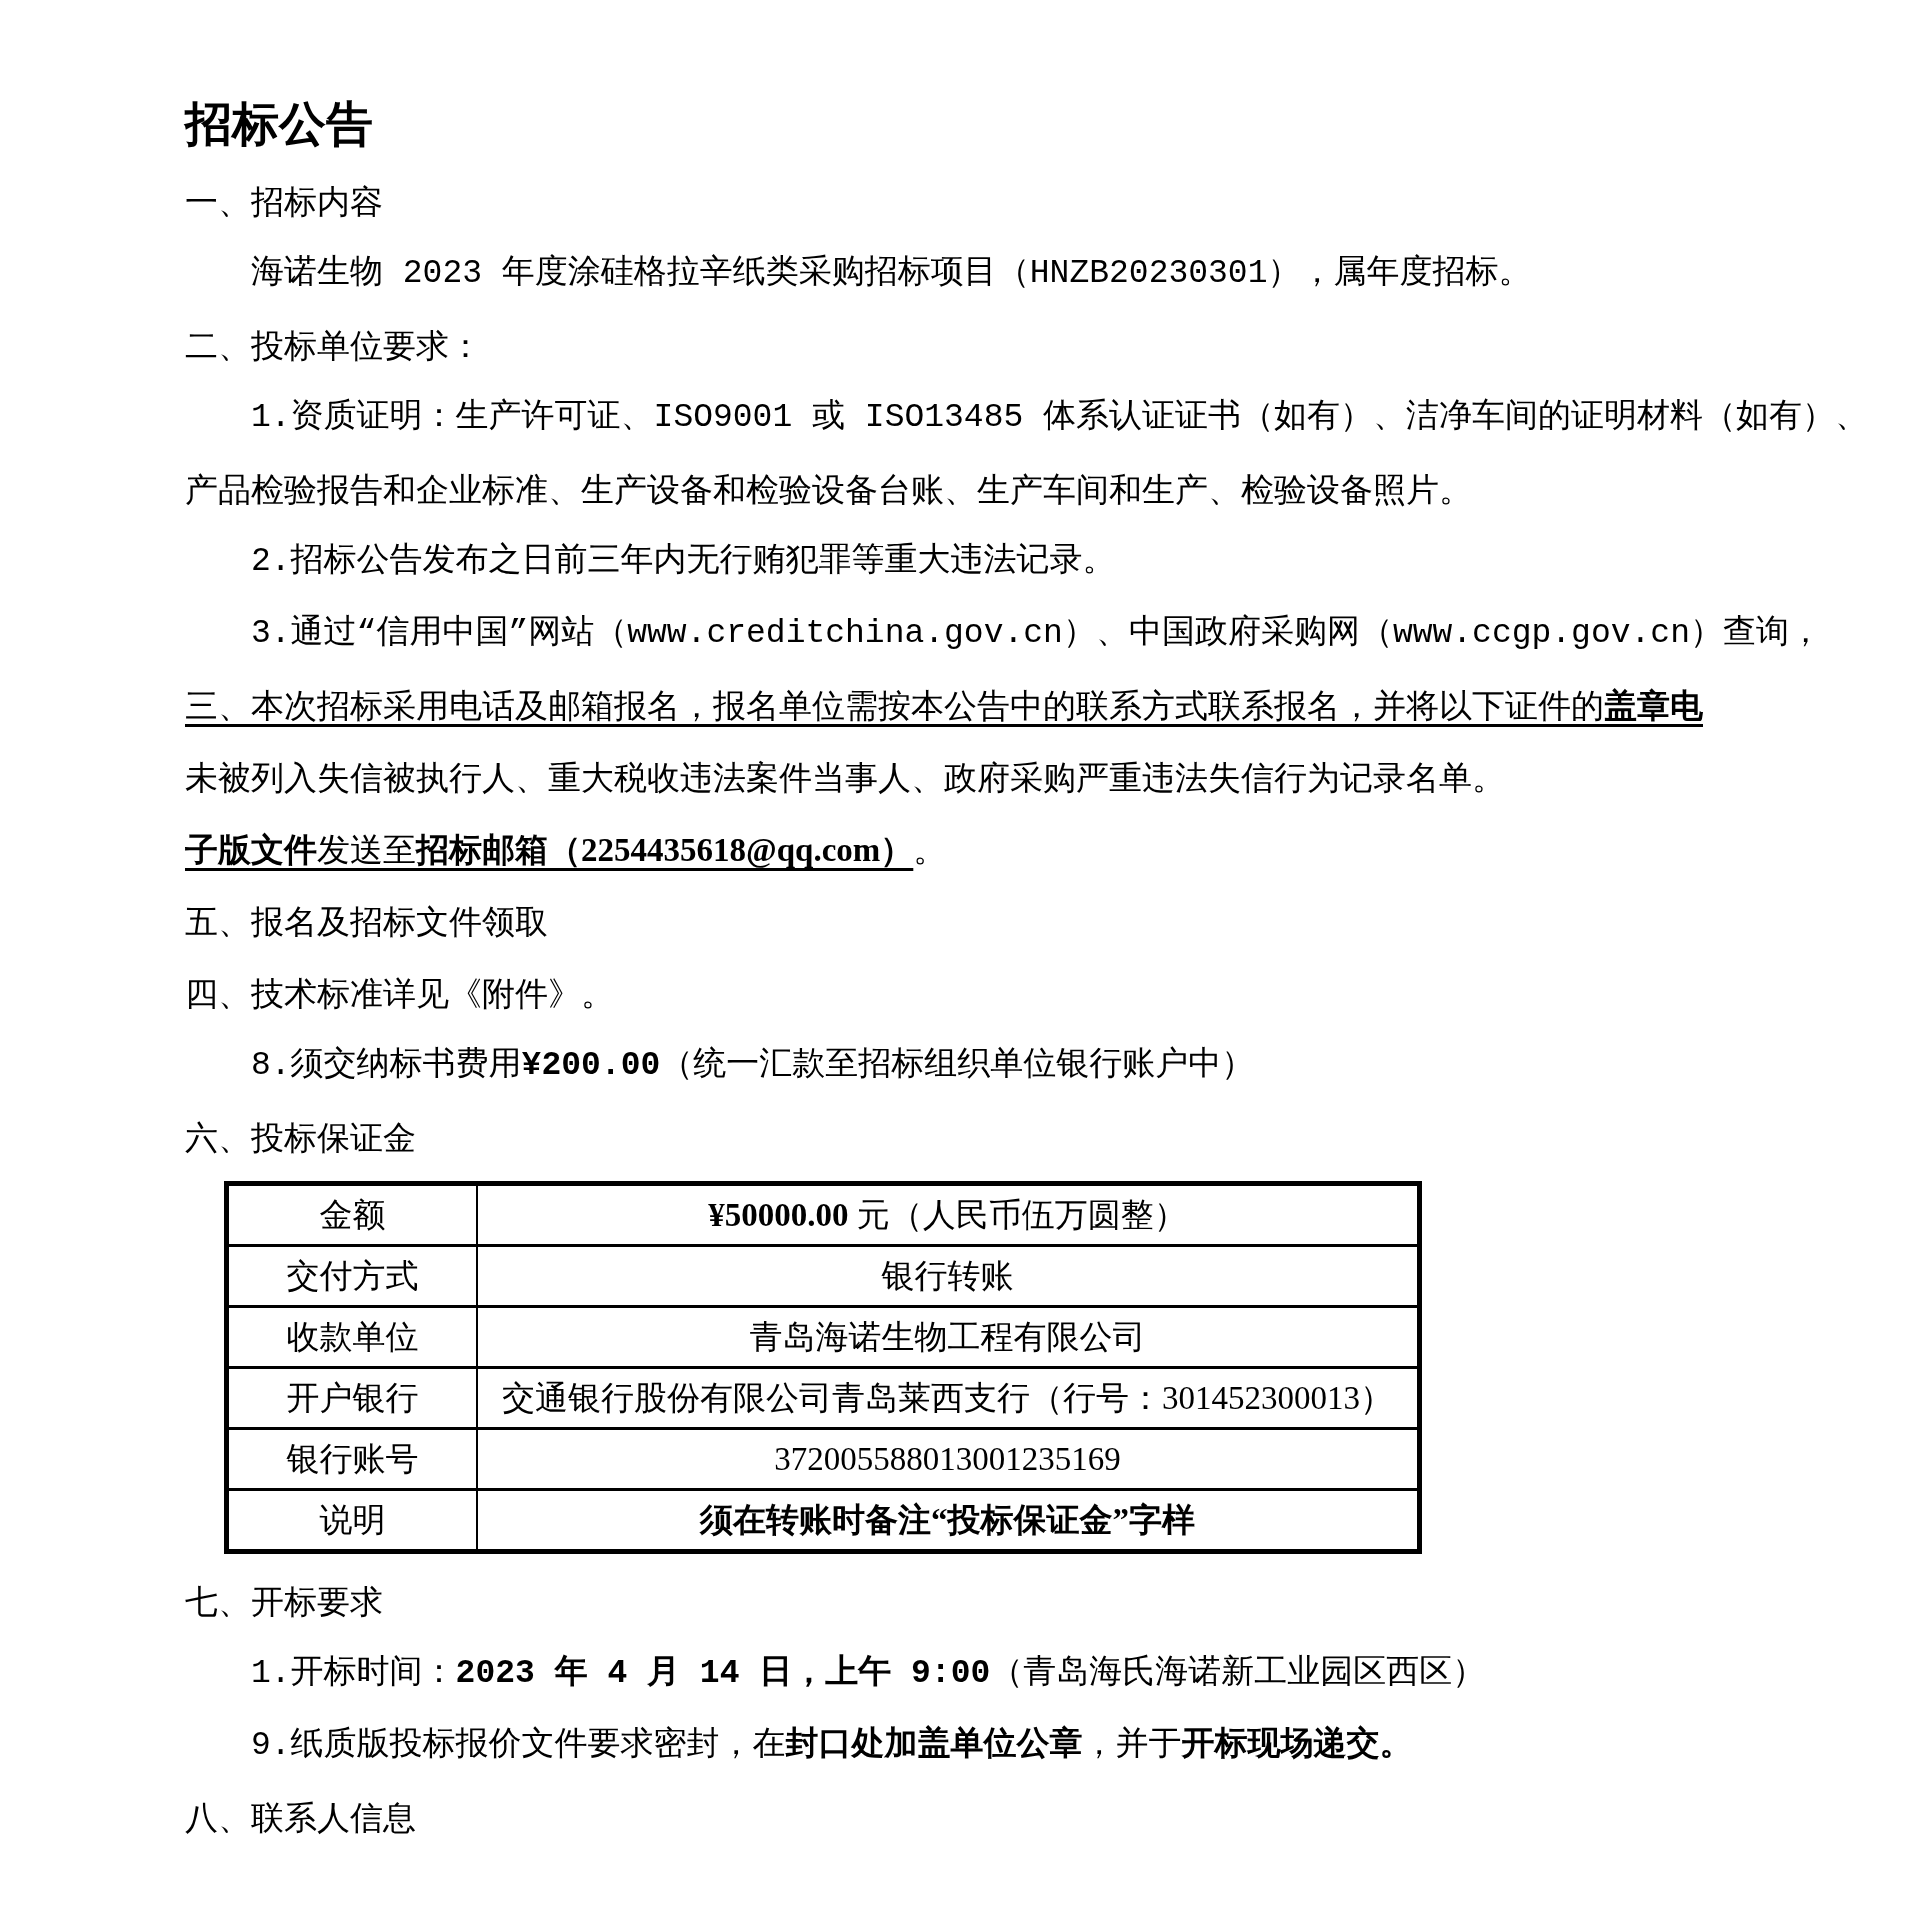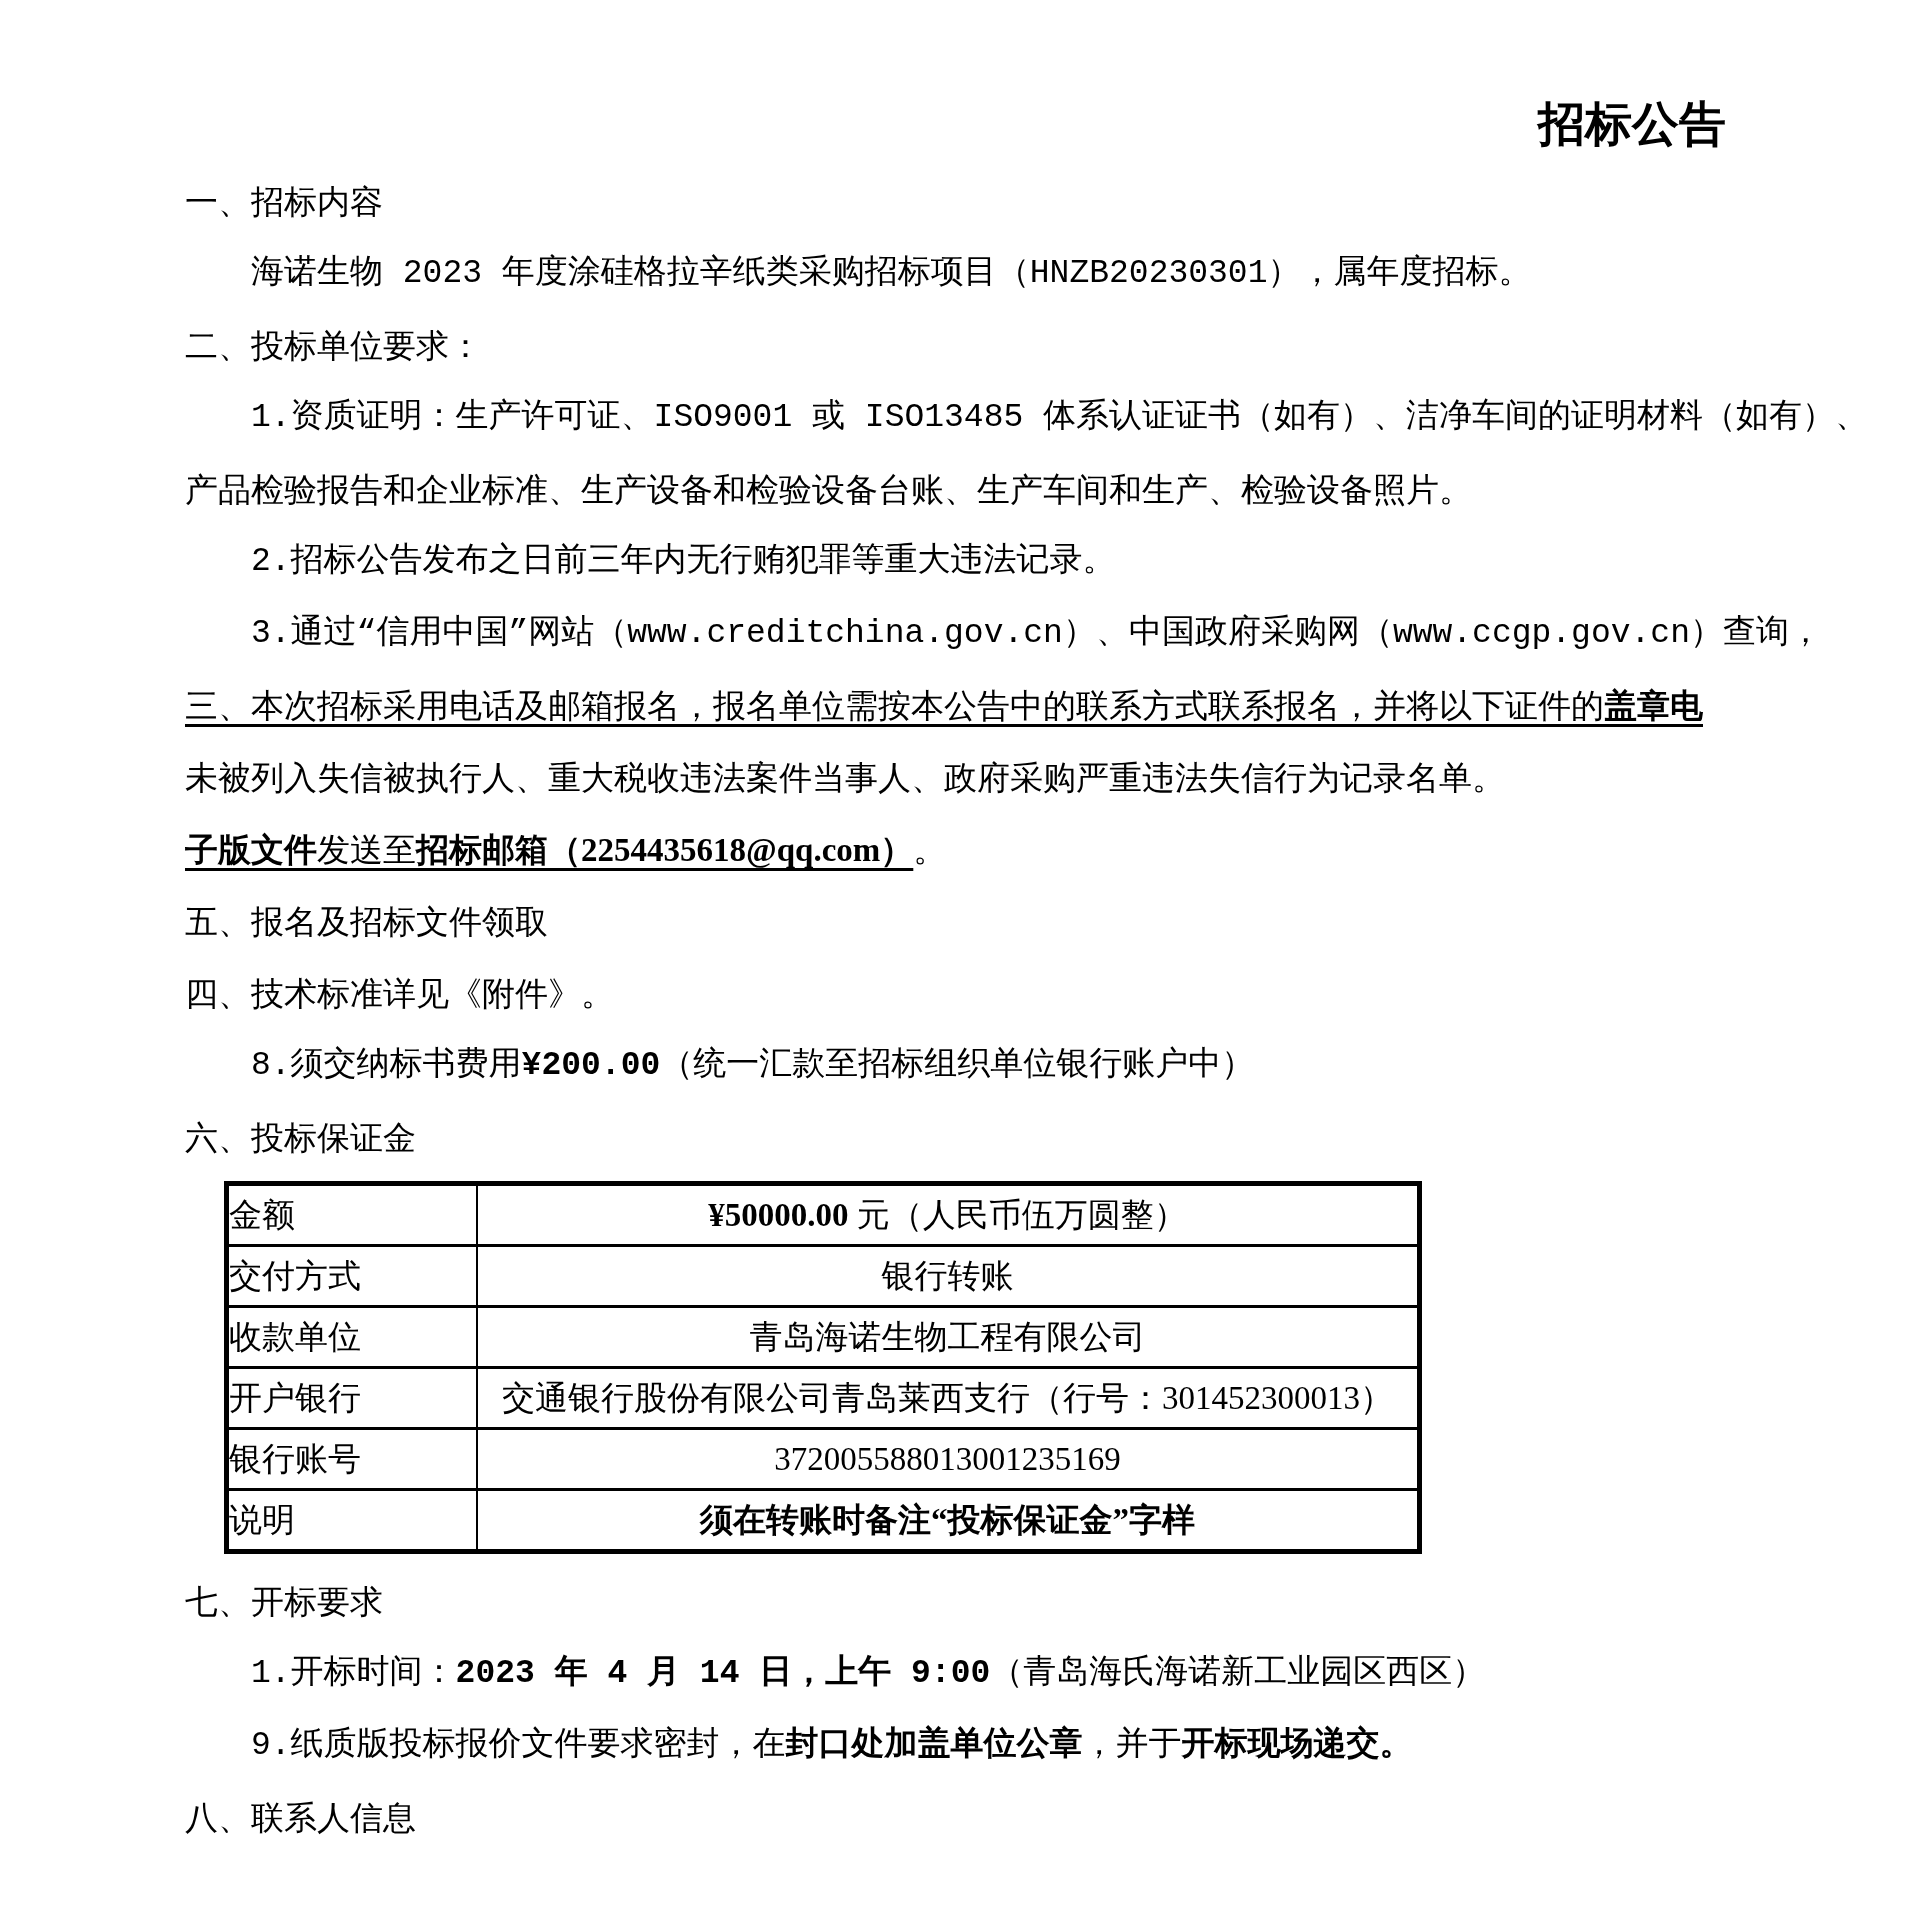--- a/index.html
+++ b/index.html
@@ -8,21 +8,21 @@
     width: 1911px;
     height: 2703px;
     background: #ffffff;
     font-family: "Liberation Serif", "DejaVu Serif", serif;
     color: #000000;
     overflow: hidden;
     box-sizing: border-box;
     padding: 83px 185px 0 185px;
   }
   .doc-title {
-    text-align: right;
+    text-align: left;
     font-size: 47px;
     font-weight: bold;
     line-height: 83px;
     white-space: pre;
   }
   .content { font-size: 33px; }
   .line {
     line-height: 72px;
     white-space: pre;
   }
@@ -46,21 +46,21 @@
     border-top-width: 3.5px;
     border-bottom-width: 3.5px;
     height: 58px;
     font-size: 33px;
     vertical-align: middle;
     padding: 0;
     overflow: hidden;
     white-space: pre;
   }
   table.bond-table { border: 5px solid #000; }
-  td.t-label { width: 247px; text-align: left; }
+  td.t-label { width: 247px; text-align: center; }
   td.t-value { padding-left: 16px; text-align: center; }
 </style>
 </head>
 <body>
 
 <div class="page">
 
   <div class="doc-title">招标公告</div>
 
   <div class="content">

